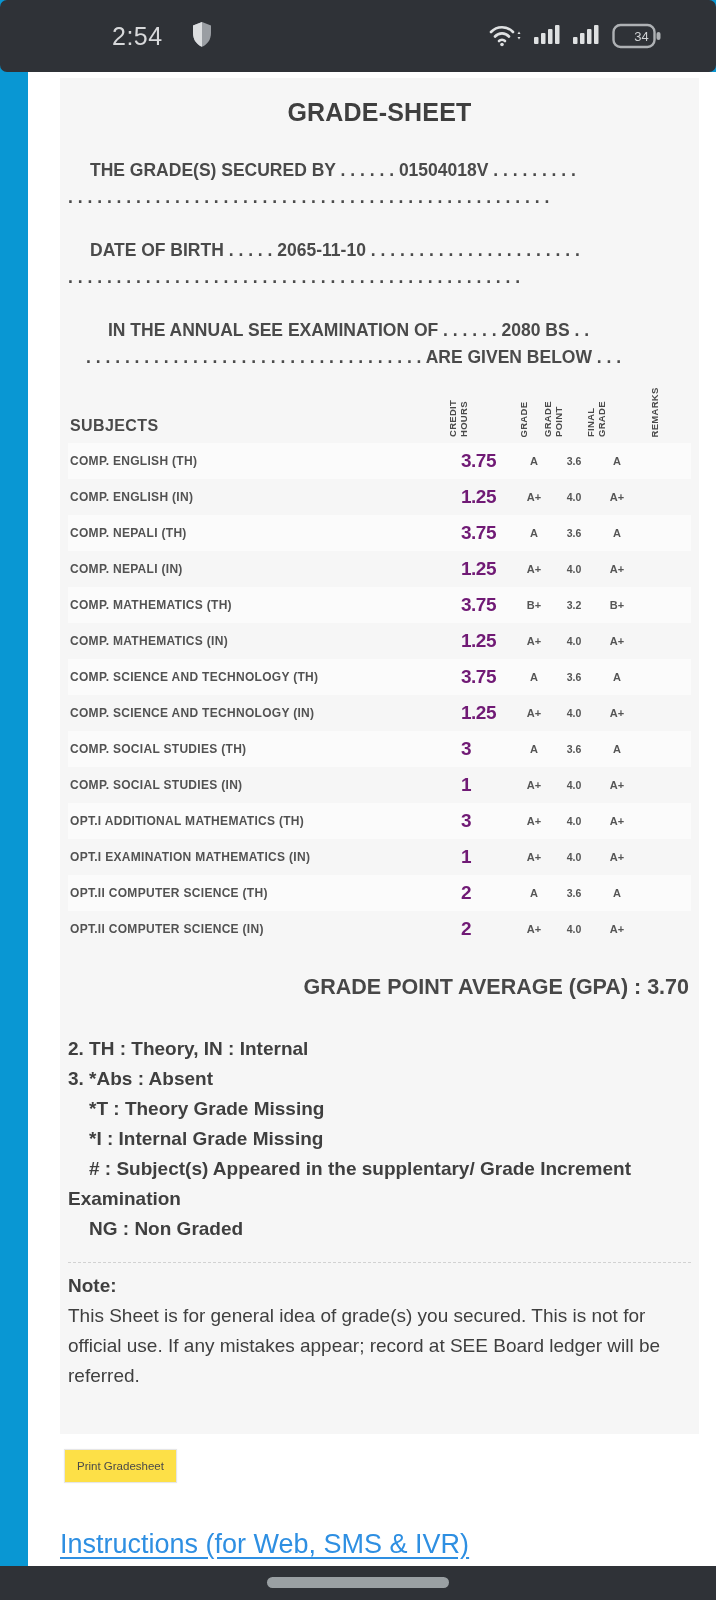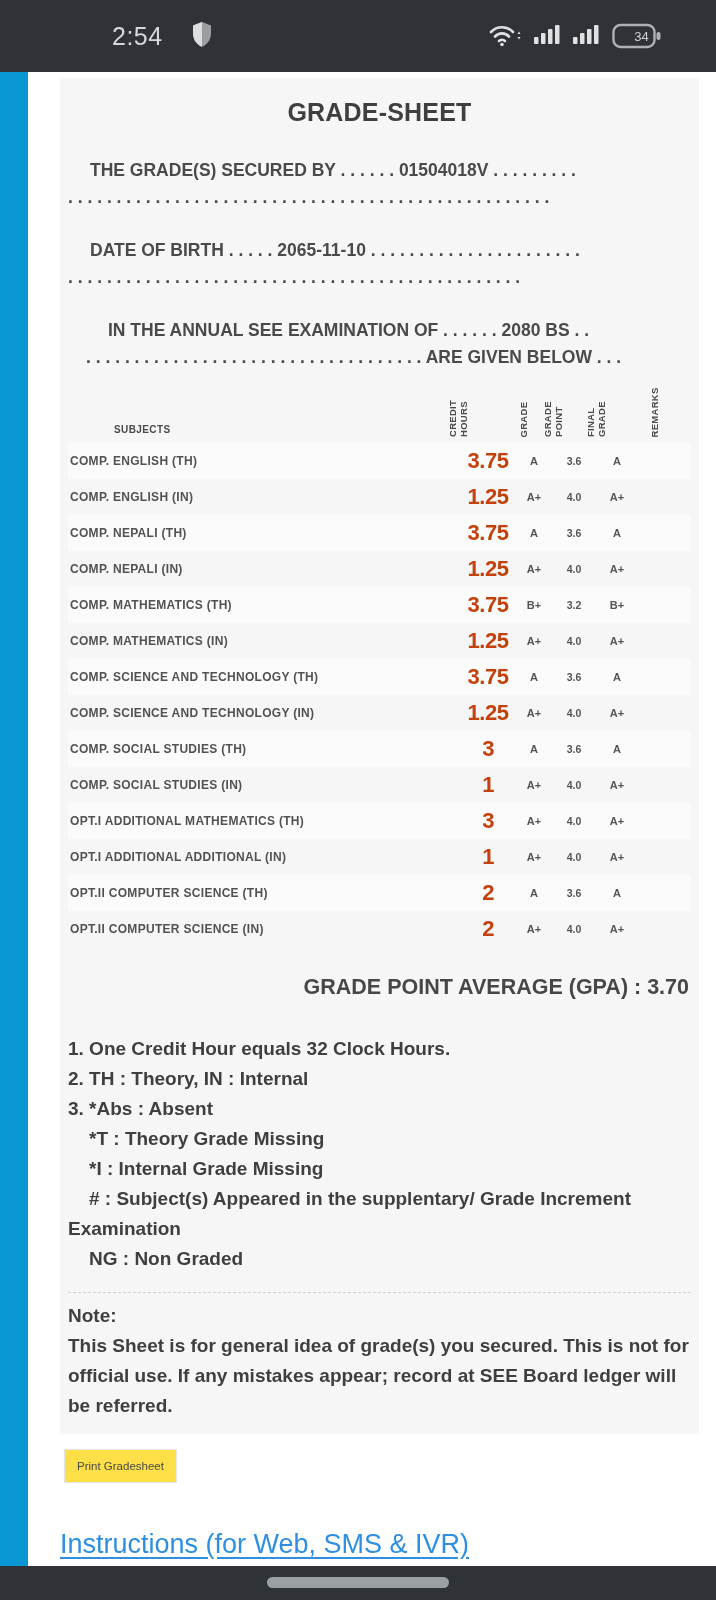--- a/index.html
+++ b/index.html
@@ -5,21 +5,21 @@
   html,body{margin:0;padding:0;}
   body{
     width:716px;height:1600px;position:relative;overflow:hidden;
     background:#0997d3;
     font-family:"Liberation Sans", sans-serif;
   }
   
   .statusbar{
     position:absolute;top:0;left:0;width:716px;height:72px;background:#2f3237;
     display:flex;align-items:center;justify-content:space-between;
-    padding:0 54px 0 112px;box-sizing:border-box;color:#d7d8da;
+    padding:0 54px 0 112px;box-sizing:border-box;color:#d7d8da;border-radius:7px;
   }
   .sb-left{display:flex;align-items:center;gap:28px;}
   .sb-time{font-size:25px;letter-spacing:.5px;color:#d7d8da;}
   .sb-right{display:flex;align-items:center;gap:12px;}
   .battery-wrap{position:relative;width:50px;height:26px;}
   .battery-num{
     position:absolute;left:0;top:1px;width:59px;height:24px;
     display:flex;align-items:center;justify-content:center;
     font-size:13px;color:#cfd1d3;
   }
@@ -34,22 +34,22 @@
     margin:8px 0 30px;letter-spacing:.2px;
   }
   .dotline{
     font-size:17.5px;font-weight:bold;color:#4a4a4a;line-height:27px;
     white-space:pre-wrap;margin:0 0 26px;text-indent:22px;word-break:break-word;
   }
   .dotline.last{margin-bottom:8px;margin-left:18px;}
   
   .thead{display:flex;align-items:flex-end;height:64px;}
   .th-subjects{
-    flex:1;font-size:10px;font-weight:bold;color:#4a4a4a;
-    letter-spacing:.4px;padding:0 0 8px 2px;margin-left:44px;
+    flex:1;font-size:16px;font-weight:bold;color:#4a4a4a;
+    letter-spacing:.4px;padding:0 0 8px 2px;
   }
   .hcell{position:relative;height:64px;}
   .col-credit{width:72px;}
   .col-grade{width:38px;}
   .col-point{width:42px;}
   .col-final{width:44px;}
   .col-remarks{width:52px;}
   .vhead{
     position:absolute;bottom:6px;left:50%;
     transform-origin:left bottom;transform:rotate(-90deg);
@@ -59,40 +59,40 @@
   .vhead.two{margin-left:-10px;}
   .vhead.one{margin-left:-5px;}
   .trow{display:flex;align-items:center;height:36px;}
   .trow:nth-child(odd){background:#fbfbfb;}
   .td-subj{
     flex:1;font-size:12px;font-weight:bold;color:#525252;
     letter-spacing:.3px;padding-left:2px;
   }
   .td-credit{
     width:72px;box-sizing:border-box;padding-left:18px;
-    font-size:22px;font-weight:bold;color:#c2410c;letter-spacing:-.5px;text-align:center;
+    font-size:19px;font-weight:bold;color:#701a75;letter-spacing:-.5px;
   }
   .td-grade,.td-point,.td-final,.td-remarks{
     font-size:11px;font-weight:600;color:#555;text-align:center;
   }
   .td-grade{width:38px;}
   .td-point{width:42px;font-size:10.5px;}
   .td-final{width:44px;}
   .td-remarks{width:52px;}
   
   .gpa{
     text-align:right;font-size:21.5px;font-weight:bold;color:#474747;
     margin:28px 2px 34px 0;
   }
   .notes{font-size:19px;font-weight:bold;color:#3f3f3f;line-height:30px;}
   .notes div{text-indent:0;}
   .notes .ind{text-indent:21px;}
   .divider{border:none;border-top:1px dashed #d2d2d2;margin:18px 0 8px;}
   .note-title{font-size:19px;font-weight:bold;color:#3f3f3f;line-height:30px;}
-  .note-body{font-size:19px;font-weight:bold;color:#3f3f3f;line-height:30px;margin:0;}
+  .note-body{font-size:19px;font-weight:normal;color:#3f3f3f;line-height:30px;margin:0;}
   
   .print-btn{
     display:inline-block;margin:15px 0 0 36px;background:#fde047;
     border:1px solid #e6e6e6;box-shadow:0 0 2px rgba(0,0,0,.04);
     font-size:11.5px;color:#4a4a4a;padding:10px 12px;cursor:pointer;
     font-family:"Liberation Sans", sans-serif;
   }
   .instructions{
     display:block;margin:46px 0 0 32px;font-size:27px;color:#2e8fe2;
     text-decoration:underline;text-underline-offset:4px;cursor:pointer;
@@ -279,21 +279,21 @@
   <div class="trow">
     <div class="td-subj">OPT.I ADDITIONAL MATHEMATICS (TH)</div>
     <div class="td-credit">3</div>
     <div class="td-grade">A+</div>
     <div class="td-point">4.0</div>
     <div class="td-final">A+</div>
     <div class="td-remarks"></div>
   </div>
 
   <div class="trow">
-    <div class="td-subj">OPT.I ADDITIONAL ADDITIONAL (IN)</div>
+    <div class="td-subj">OPT.I EXAMINATION MATHEMATICS (IN)</div>
     <div class="td-credit">1</div>
     <div class="td-grade">A+</div>
     <div class="td-point">4.0</div>
     <div class="td-final">A+</div>
     <div class="td-remarks"></div>
   </div>
 
   <div class="trow">
     <div class="td-subj">OPT.II COMPUTER SCIENCE (TH)</div>
     <div class="td-credit">2</div>
@@ -310,21 +310,20 @@
     <div class="td-point">4.0</div>
     <div class="td-final">A+</div>
     <div class="td-remarks"></div>
   </div>
 </div>
     </div>
 
     <div class="gpa">GRADE POINT AVERAGE (GPA) : 3.70</div>
 
     <div class="notes">
-      <div>1. One Credit Hour equals 32 Clock Hours.</div>
       <div>2. TH : Theory, IN : Internal</div>
       <div>3. *Abs : Absent</div>
       <div class="ind">*T : Theory Grade Missing</div>
       <div class="ind">*I : Internal Grade Missing</div>
       <div class="ind"># : Subject(s) Appeared in the supplentary/ Grade Increment Examination</div>
       <div class="ind">NG : Non Graded</div>
     </div>
 
     <hr class="divider">
 

